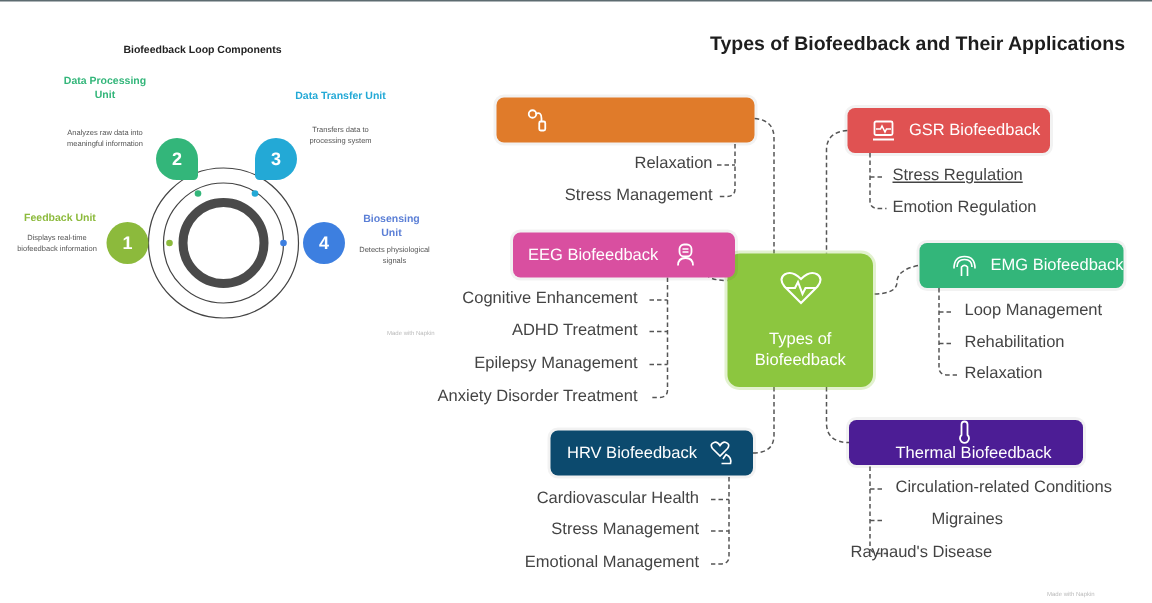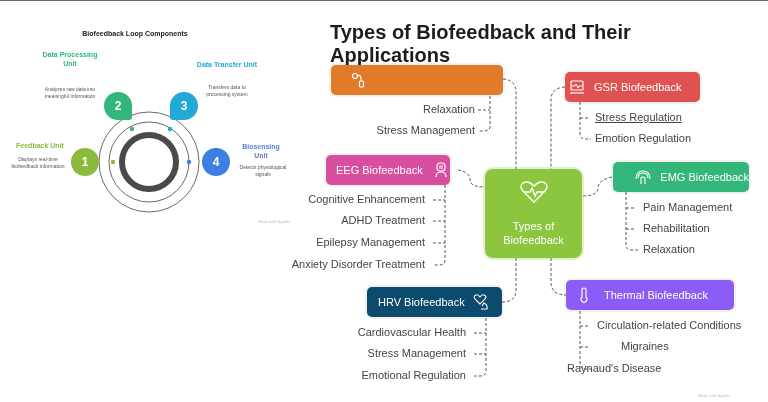--- a/index.html
+++ b/index.html
@@ -17,21 +17,21 @@
   .unit-title { font-size:7px; font-weight:bold; text-align:center; line-height:9px; }
   .unit-desc { font-size:5px; color:#555; text-align:center; line-height:6.5px; }
   .num-circle {
     position:absolute; width:28px; height:28px; border-radius:50%;
     color:#fff; font-weight:bold; font-size:12px;
     display:flex; align-items:center; justify-content:center;
   }
   .watermark { font-size:4px; color:#bbb; }
 
   
-  .main-title { left:330px; top:21px; width:420px; text-align:left; font-size:20px; font-weight:bold; color:#1d1d1d; }
+  .main-title { left:330px; top:21px; width:420px; text-align:right; font-size:13px; font-weight:bold; color:#1d1d1d; }
   .cat-box {
     position:absolute; height:30px; border-radius:5px; color:#fff;
     font-size:11px; display:flex; align-items:center; box-sizing:border-box;
     box-shadow:0 0 0 2px rgba(0,0,0,0.05);
   }
   .cat-box .lbl { white-space:nowrap; }
   .cat-box .ico { width:16px; height:16px; display:inline-block; }
   .item { position:absolute; font-size:11px; color:#444; white-space:nowrap; }
   .item.right { text-align:right; }
   .center-box {
@@ -127,21 +127,21 @@
 <div class="cat-box" style="left:331px;top:65px;width:172px;background:#e07b2a;padding-left:10px;">
   <svg class="ico" style="margin-left:10px;" viewBox="0 0 16 16">
     <circle cx="4" cy="4" r="2.5" fill="none" stroke="#fff" stroke-width="1.2"></circle>
     <path d="M6 4 Q10 2 10 7 L10 9" fill="none" stroke="#fff" stroke-width="1.2"></path>
     <rect x="8.5" y="9" width="4" height="6" rx="1" fill="none" stroke="#fff" stroke-width="1.2"></rect>
   </svg>
 </div>
 <div class="item right" style="left:380px;top:103px;width:95px;">Relaxation</div>
 <div class="item right" style="left:340px;top:124px;width:135px;">Stress Management</div>
 
-<div class="cat-box" style="left:326px;top:155px;width:124px;background:#d94fa0;padding-left:10px;">
+<div class="cat-box" style="left:342px;top:155px;width:148px;background:#d94fa0;padding-left:10px;">
   <span class="lbl">EEG Biofeedback</span>
   <svg class="ico" style="margin-left:10px;" viewBox="0 0 16 16">
     <rect x="4" y="1" width="8" height="8" rx="3" fill="none" stroke="#fff" stroke-width="1.2"></rect>
     <path d="M6 4 L10 4 M6 6 L10 6" stroke="#fff" stroke-width="1"></path>
     <path d="M3 15 Q3 10 8 10 Q13 10 13 15" fill="none" stroke="#fff" stroke-width="1.2"></path>
   </svg>
 </div>
 <div class="item right" style="left:280px;top:193px;width:145px;">Cognitive Enhancement</div>
 <div class="item right" style="left:280px;top:214px;width:145px;">ADHD Treatment</div>
 <div class="item right" style="left:280px;top:236px;width:145px;">Epilepsy Management</div>
@@ -149,46 +149,46 @@
 
 <div class="cat-box" style="left:367px;top:287px;width:135px;background:#0c4a6e;padding-left:11px;">
   <span class="lbl">HRV Biofeedback</span>
   <svg class="ico" style="margin-left:8px;" viewBox="0 0 16 16">
     <path d="M7 10 L2 5 Q0 2 3 1 Q5 0 7 3 Q9 0 11 1 Q14 2 12 5 Z" fill="none" stroke="#fff" stroke-width="1.1"></path>
     <path d="M8 15 L14 15 Q15 11 11 9 L9 12" fill="none" stroke="#fff" stroke-width="1.1"></path>
   </svg>
 </div>
 <div class="item right" style="left:330px;top:326px;width:136px;">Cardiovascular Health</div>
 <div class="item right" style="left:330px;top:347px;width:136px;">Stress Management</div>
-<div class="item right" style="left:330px;top:369px;width:136px;">Emotional Regulation</div>
+<div class="item right" style="left:330px;top:369px;width:136px;">Emotional Management</div>
 
-<div class="cat-box" style="left:565px;top:72px;width:135px;background:#e05252;padding-left:4px;">
+<div class="cat-box" style="left:565px;top:72px;width:135px;background:#e05252;padding-left:16px;">
   <svg class="ico" style="margin-right:9px;" viewBox="0 0 16 16">
     <rect x="2" y="2" width="12" height="9" rx="1" fill="none" stroke="#fff" stroke-width="1.2"></rect>
     <path d="M3 7 L6 7 L7 5 L9 9 L10 7 L13 7" fill="none" stroke="#fff" stroke-width="1"></path>
     <path d="M1 14 L15 14" stroke="#fff" stroke-width="1.2"></path>
   </svg>
   <span class="lbl">GSR Biofeedback</span>
 </div>
 <div class="item" style="left:595px;top:111px;text-decoration:underline;">Stress Regulation</div>
 <div class="item" style="left:595px;top:132px;">Emotion Regulation</div>
 
 <div class="cat-box" style="left:613px;top:162px;width:136px;background:#33b67a;padding-left:8px;justify-content:flex-end;">
   <svg class="ico" style="margin-right:9px;" viewBox="0 0 16 16">
     <path d="M3 9 Q3 4 8 4 Q13 4 13 9" fill="none" stroke="#fff" stroke-width="1.1"></path>
     <path d="M1 10 Q1 2 8 2 Q15 2 15 10" fill="none" stroke="#fff" stroke-width="1.1"></path>
     <path d="M6 15 L6 9 Q8 7 10 9 L10 15" fill="none" stroke="#fff" stroke-width="1.1"></path>
   </svg>
   <span class="lbl">EMG Biofeedback</span>
 </div>
-<div class="item" style="left:643px;top:201px;">Pain Management</div>
+<div class="item" style="left:643px;top:201px;">Loop Management</div>
 <div class="item" style="left:643px;top:222px;">Rehabilitation</div>
 <div class="item" style="left:643px;top:243px;">Relaxation</div>
 
-<div class="cat-box" style="left:566px;top:280px;width:168px;background:#8b5cf6;padding-left:10px;">
+<div class="cat-box" style="left:566px;top:280px;width:156px;background:#4c1d95;padding-left:10px;flex-direction:column;">
   <svg class="ico" style="margin-right:12px;" viewBox="0 0 16 16">
     <path d="M6 10 L6 3 Q6 1 8 1 Q10 1 10 3 L10 10 Q12 12 10 14.5 Q8 16 6 14.5 Q4 12 6 10 Z" fill="none" stroke="#fff" stroke-width="1.2"></path>
   </svg>
   <span class="lbl">Thermal Biofeedback</span>
 </div>
 <div class="item" style="left:597px;top:319px;text-align:center;">Circulation-related Conditions</div>
 <div class="item" style="left:621px;top:340px;">Migraines</div>
 <div class="item" style="left:567px;top:362px;">Raynaud's Disease</div>
 
 <div class="abs watermark" style="left:698px;top:393px;">Made with Napkin</div>

